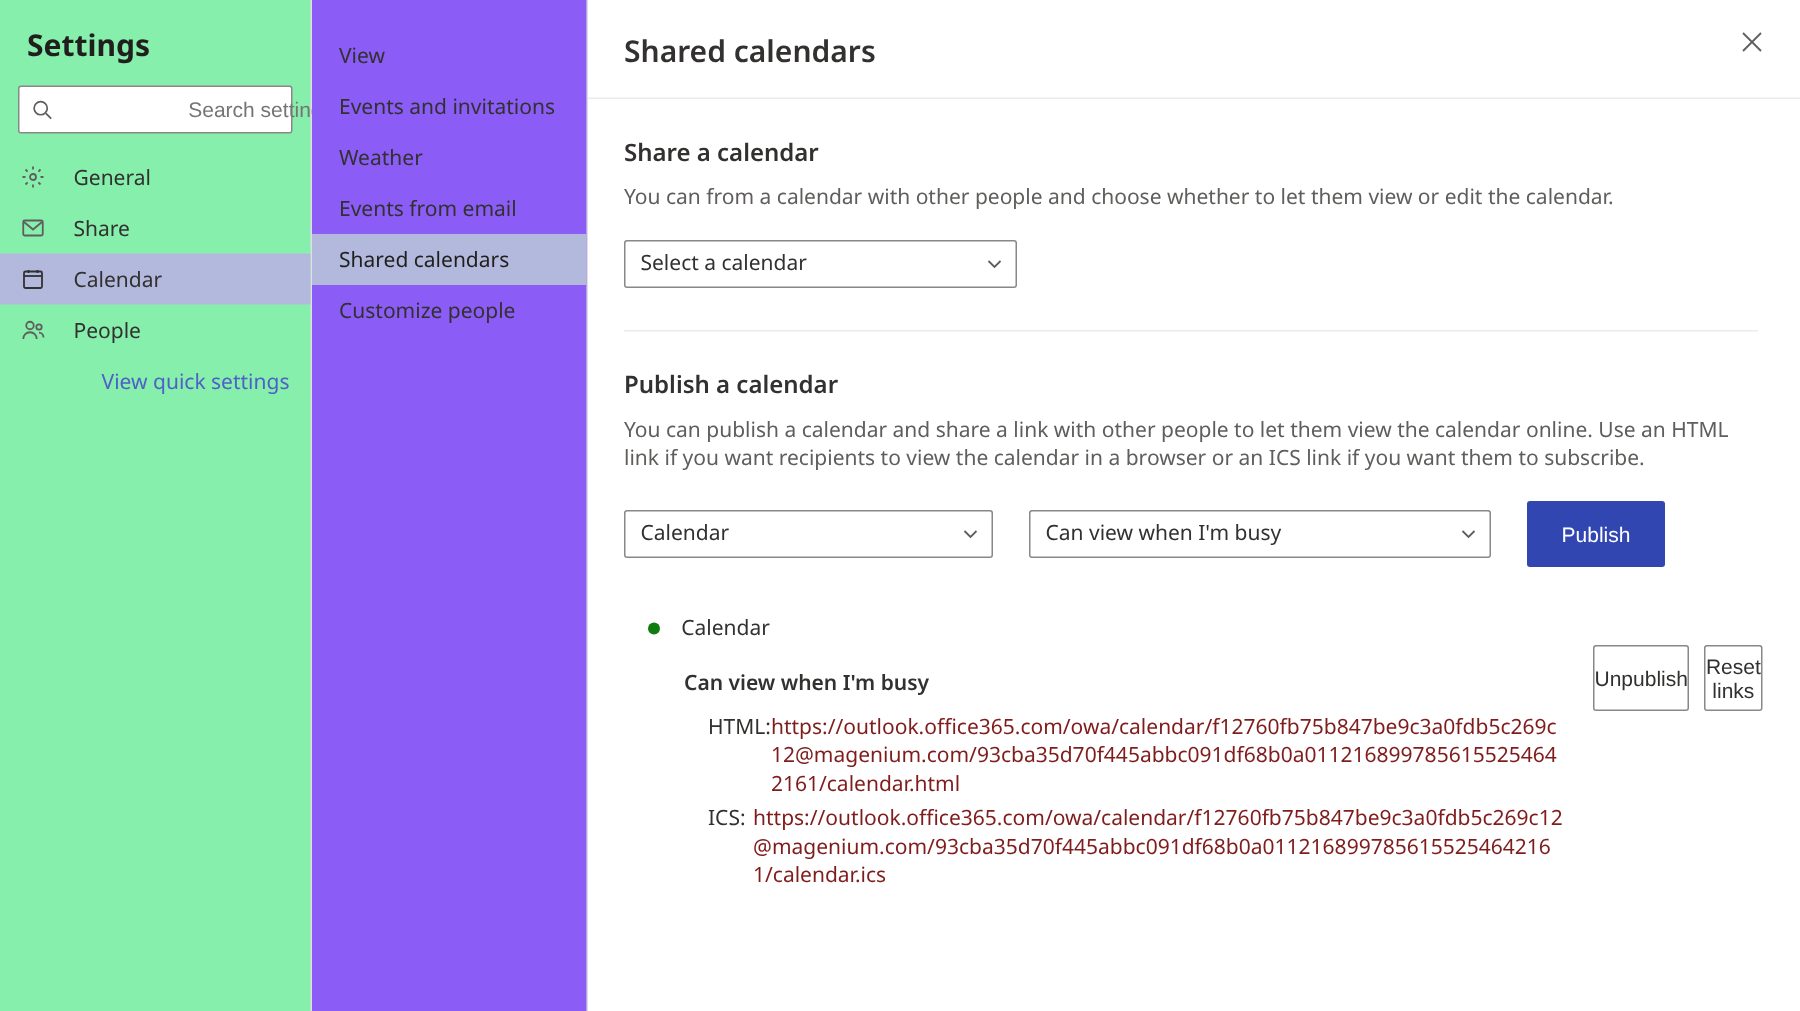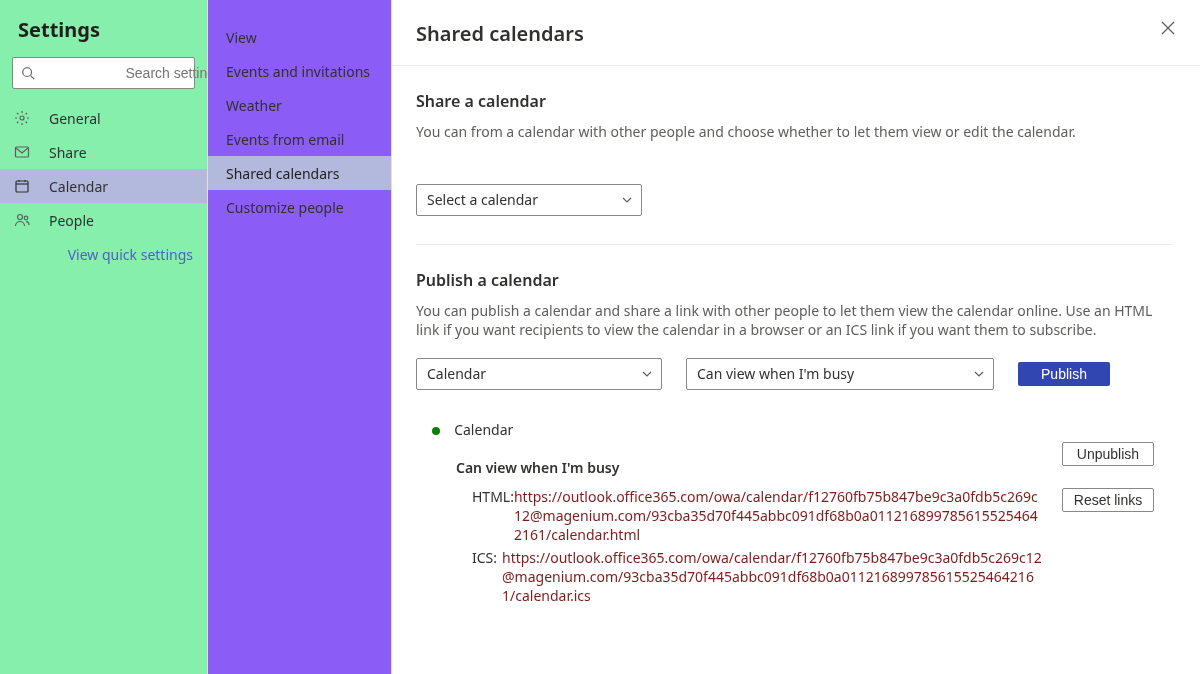--- a/index.html
+++ b/index.html
@@ -29,33 +29,33 @@
   .divider { border-top: 1px solid #edebe9; margin: 0 -28px 0 -24px; }
   .section { padding: 24px 0 28px 0; }
   .section + .section { border-top: 1px solid #edebe9; }
   .section h2 { font-size: 16px; font-weight: 600; margin-bottom: 10px; color: #323130; }
   .section p.desc { font-size: 14px; color: #605e5c; line-height: 1.4; margin-bottom: 18px; max-width: 760px; }
 
   .dropdown { display: inline-flex; align-items: center; justify-content: space-between; border: 1px solid #8a8886; height: 32px; padding: 0 8px 0 10px; font-size: 14px; background: #fff; cursor: pointer; border-radius: 2px; color: #323130; }
   .dropdown .chev { margin-left: 8px; display: inline-flex; }
 
   .row-controls { display: flex; gap: 24px; align-items: center; }
-  .btn { height: 24px; padding: 0 18px; font-size: 14px; border-radius: 2px; cursor: pointer; display: inline-flex; align-items: center; justify-content: center; }
+  .btn { height: 44px; padding: 0 18px; font-size: 14px; border-radius: 2px; cursor: pointer; display: inline-flex; align-items: center; justify-content: center; }
   .btn-primary { background: #3246b2; color: #fff; border: 0; }
   .btn-secondary { background: #fff; color: #323130; border: 1px solid #8a8886; }
 
   .pub-item { display: flex; margin-top: 28px; }
   .pub-left { flex: 1; padding-left: 16px; }
   .status-dot { width: 8px; height: 8px; border-radius: 50%; background: #107c10; display: inline-block; margin-right: 10px; vertical-align: middle; }
   .pub-name { font-size: 14px; color: #323130; }
   .pub-perm { font-size: 14px; font-weight: 600; margin: 18px 0 10px 24px; }
   .link-row { display: flex; font-size: 14px; margin-left: 40px; margin-bottom: 4px; }
   .link-label { width: 48px; color: #323130; }
   .link-url { color: #7f1d1d; word-break: break-all; max-width: 540px; cursor: pointer; }
-  .pub-right { width: 110px; display: flex; flex-direction: column; gap: 22px; margin-left: 20px; padding-top: 24px; }
+  .pub-right { width: 110px; display: flex; flex-direction: row; gap: 10px; margin-left: 20px; padding-top: 24px; }
   .pub-right .btn { width: 92px; padding: 0; }
 
   svg { display: block; }
 </style>
 </head>
 <body>
 
 <div class="sidebar-left">
   <h1>Settings</h1>
 
@@ -131,21 +131,21 @@
         </svg>
     </span>
   </div>
 
   <div class="page-title">Shared calendars</div>
   <div class="divider"></div>
 
   <div class="section">
     <h2>Share a calendar</h2>
     <p class="desc">You can from a calendar with other people and choose whether to let them view or edit the calendar.</p>
-    <div class="dropdown" style="width:226px;margin-top:24px;">
+    <div class="dropdown" style="width:262px;">
       <span>Select a calendar</span>
       <span class="chev">
         <svg width="12" height="12" viewBox="0 0 12 12" fill="none" stroke="#605e5c" stroke-width="1.2">
             <polyline points="2,4 6,8 10,4"></polyline>
           </svg>
       </span>
     </div>
   </div>
 
   <div class="section">

